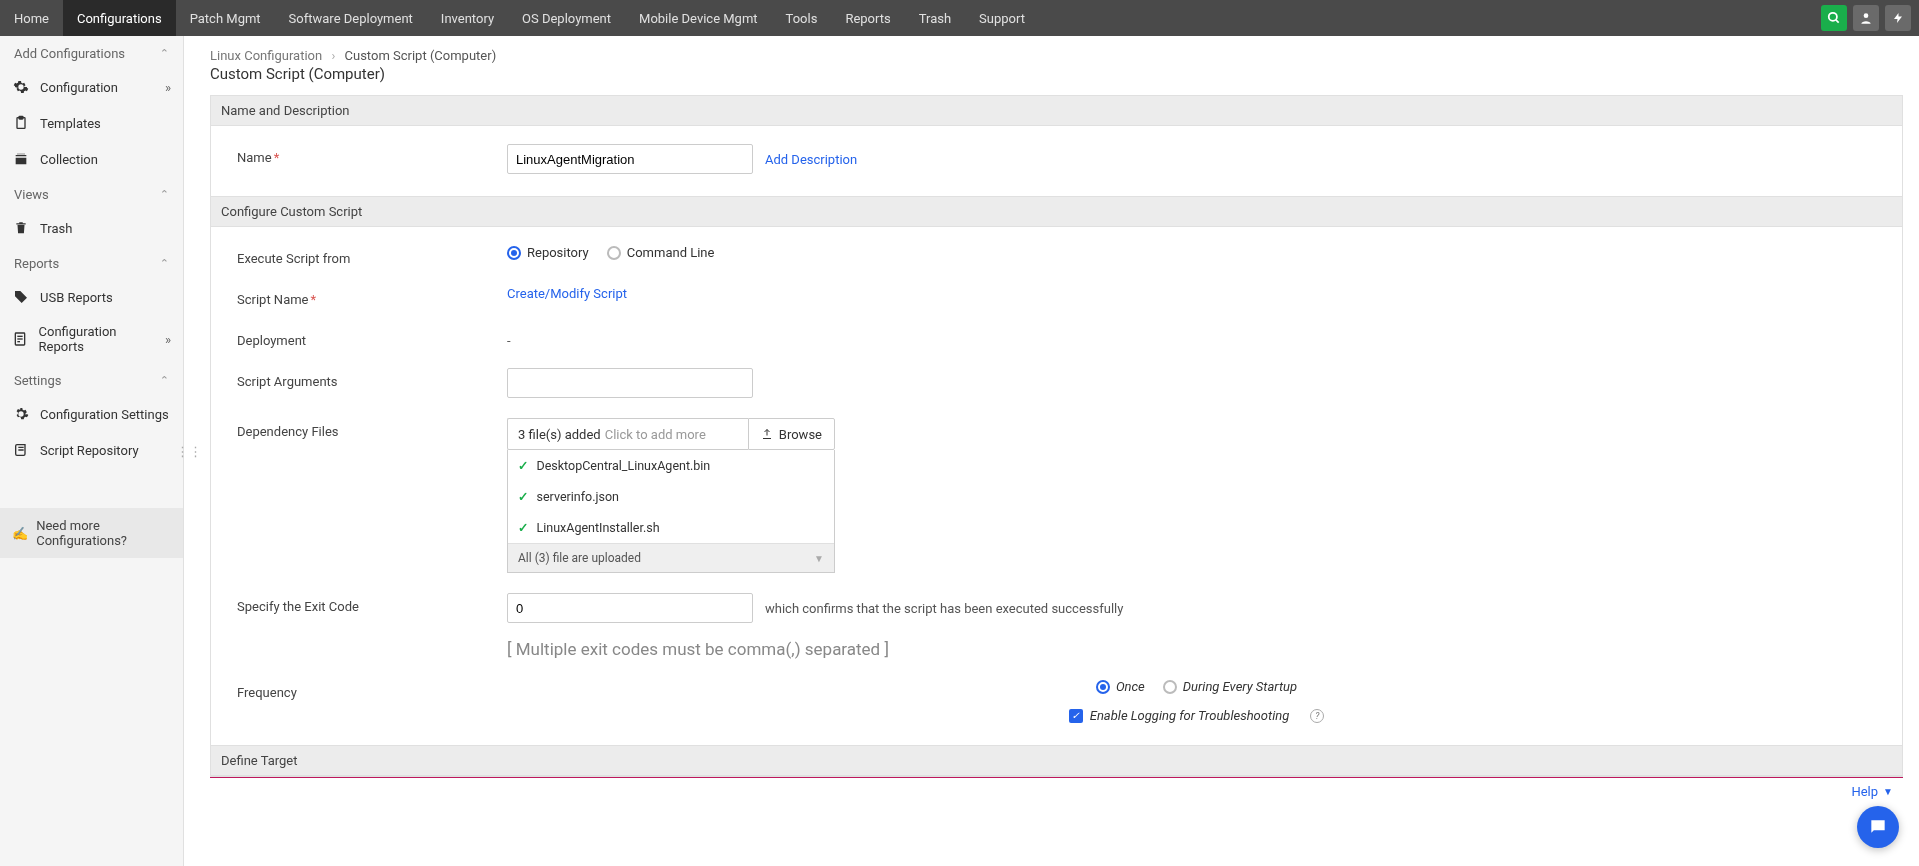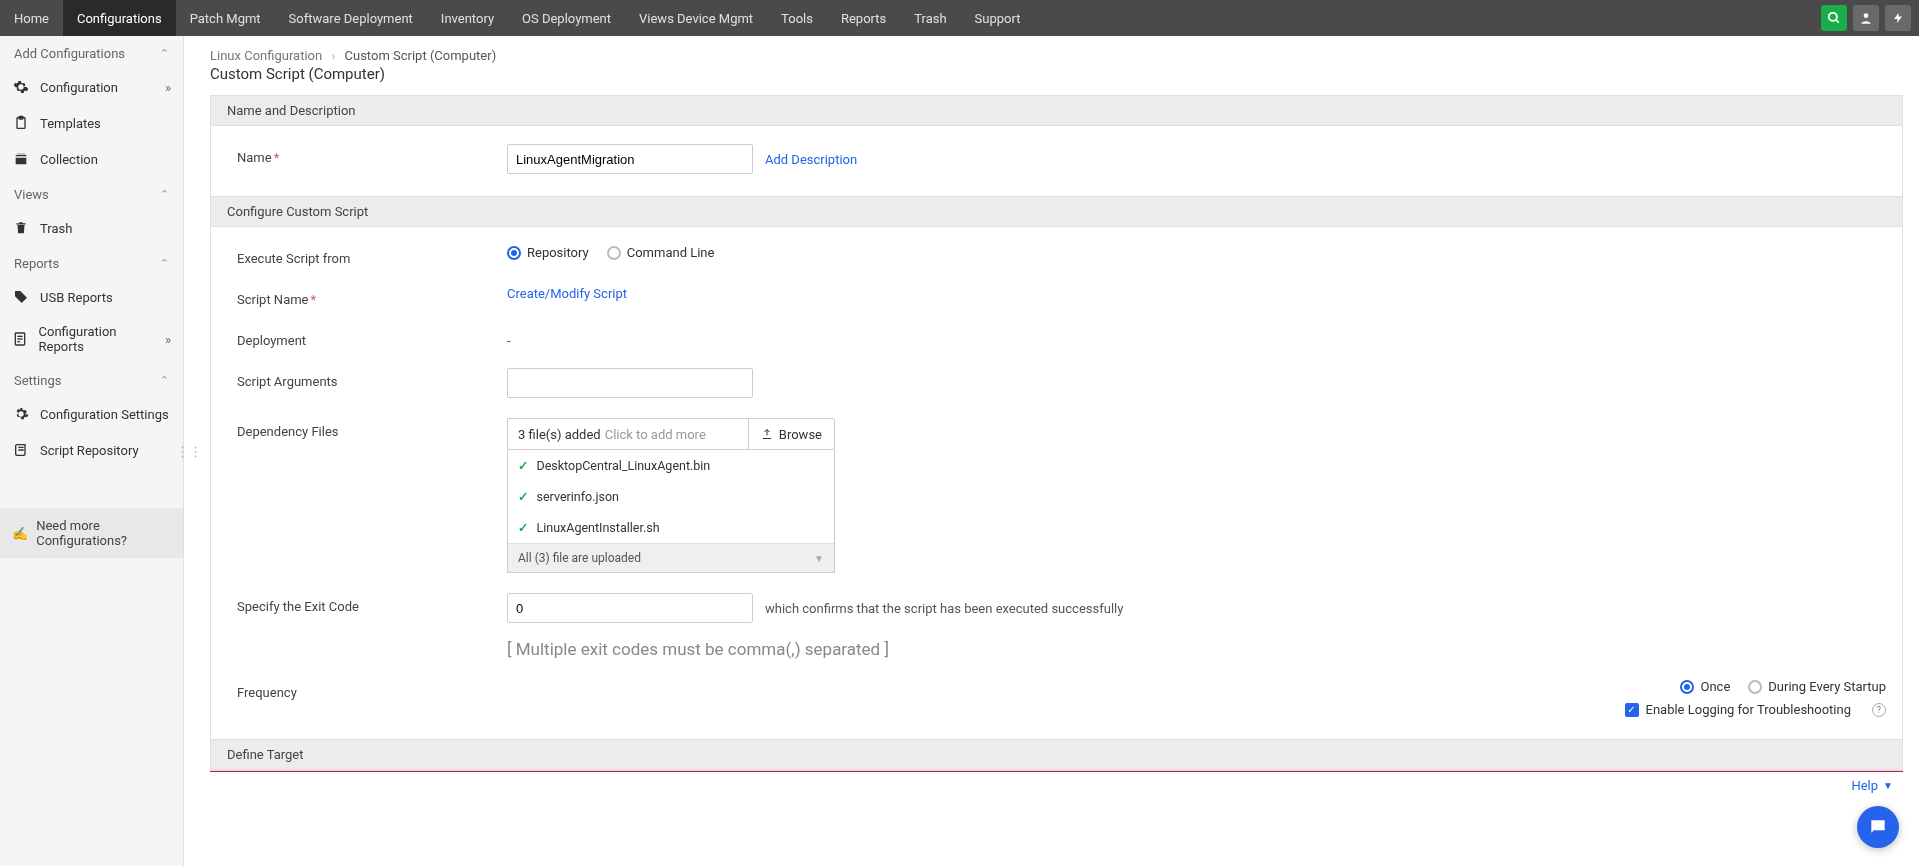--- a/index.html
+++ b/index.html
@@ -31,21 +31,21 @@
 
 
 .breadcrumb { color: #777; font-size: 13px; margin-bottom: 2px; }
 .breadcrumb a { color: #777; text-decoration: none; }
 .breadcrumb .sep { margin: 0 6px; color: #aaa; }
 .breadcrumb .current { color: #555; }
 .page-title { font-size: 15px; color: #333; margin-bottom: 12px; font-weight: 400; }
 
 
 .panel { border: 1px solid #e0e0e0; }
-.panel-section-header { background: #ececec; border-top: 1px solid #e0e0e0; border-bottom: 1px solid #e0e0e0; padding: 7px 16px; font-size: 13px; color: #444; }
+.panel-section-header { background: #ececec; border-top: 1px solid #e0e0e0; border-bottom: 1px solid #e0e0e0; padding: 7px 10px; font-size: 13px; color: #444; }
 .panel-section-header:first-child { border-top: none; }
 .panel-body { padding: 18px 16px 22px 26px; }
 
 .form-row { display: flex; align-items: flex-start; margin-bottom: 20px; }
 .form-row:last-child { margin-bottom: 0; }
 .form-label { width: 270px; font-size: 13px; color: #444; padding-top: 6px; flex-shrink: 0; }
 .form-label .req { color: #d9534f; margin-left: 2px; }
 .form-control-area { flex: 1; display: flex; align-items: center; gap: 12px; flex-wrap: wrap; }
 
 .text-input { width: 246px; height: 30px; border: 1px solid #ccc; border-radius: 2px; padding: 0 8px; font-size: 13px; }
@@ -92,21 +92,21 @@
 <body>
 
 <div class="top-nav">
   <div class="top-nav-left">
     <div class="top-nav-item">Home</div>
     <div class="top-nav-item active">Configurations</div>
     <div class="top-nav-item">Patch Mgmt</div>
     <div class="top-nav-item">Software Deployment</div>
     <div class="top-nav-item">Inventory</div>
     <div class="top-nav-item">OS Deployment</div>
-    <div class="top-nav-item">Views Device Mgmt</div>
+    <div class="top-nav-item">Mobile Device Mgmt</div>
     <div class="top-nav-item">Tools</div>
     <div class="top-nav-item">Reports</div>
     <div class="top-nav-item">Trash</div>
     <div class="top-nav-item">Support</div>
   </div>
   <div class="top-nav-right">
     <div class="top-icon-btn search">
       <svg width="14" height="14" viewBox="0 0 24 24" fill="none" stroke="currentColor" stroke-width="3">
           <circle cx="10" cy="10" r="7"></circle>
           <line x1="20" y1="20" x2="15" y2="15"></line>
@@ -335,21 +335,21 @@
           <div class="form-label">Specify the Exit Code</div>
           <div class="form-control-area">
             <input class="text-input" value="0" style="">
             <span class="help-text">which confirms that the script has been executed successfully</span>
             <div class="exit-hint">[ Multiple exit codes must be comma(,) separated ]</div>
           </div>
         </div>
 
         <div class="form-row">
           <div class="form-label">Frequency</div>
-          <div class="form-control-area" style="flex-direction:column; align-items:flex-end; gap:8px;">
+          <div class="form-control-area" style="flex-direction:column; align-items:center; gap:14px;font-style:italic;">
             <div class="radio-group">
               <label class="radio-item">
                 <span class="radio-dot checked"></span>
                 <span>Once</span>
               </label>
               <label class="radio-item">
                 <span class="radio-dot"></span>
                 <span>During Every Startup</span>
               </label>
             </div>

